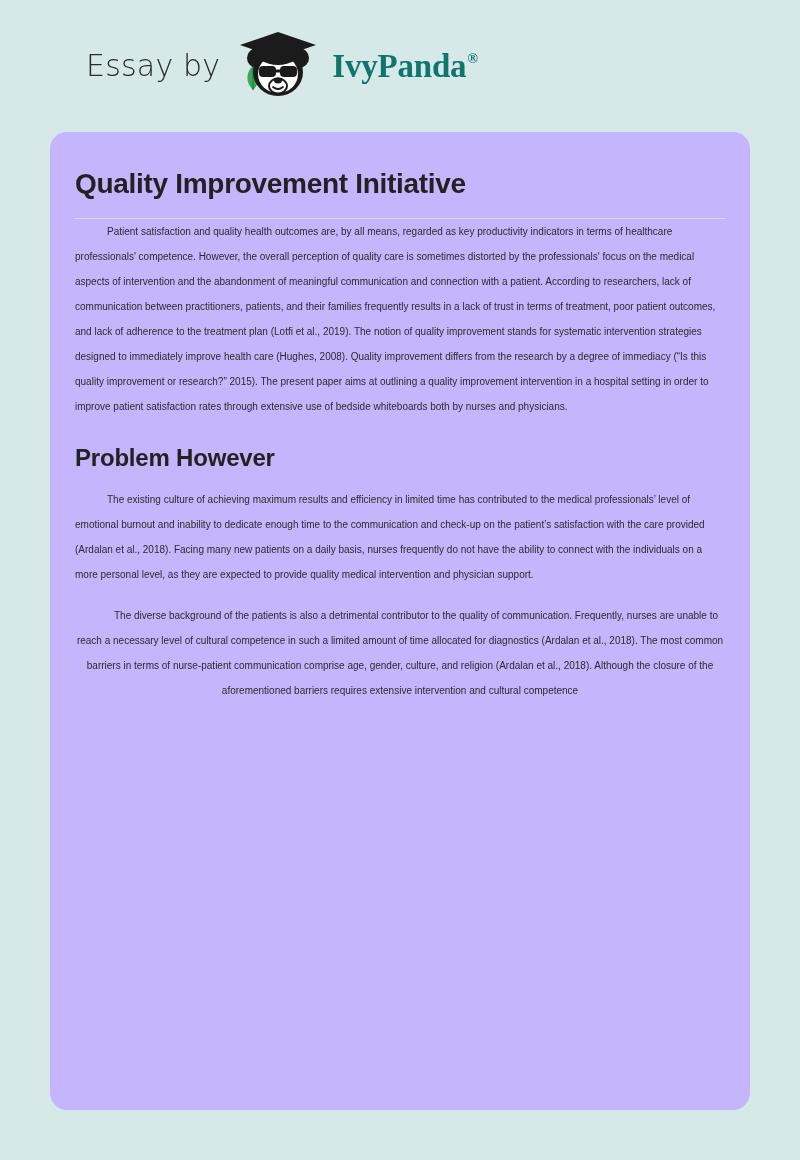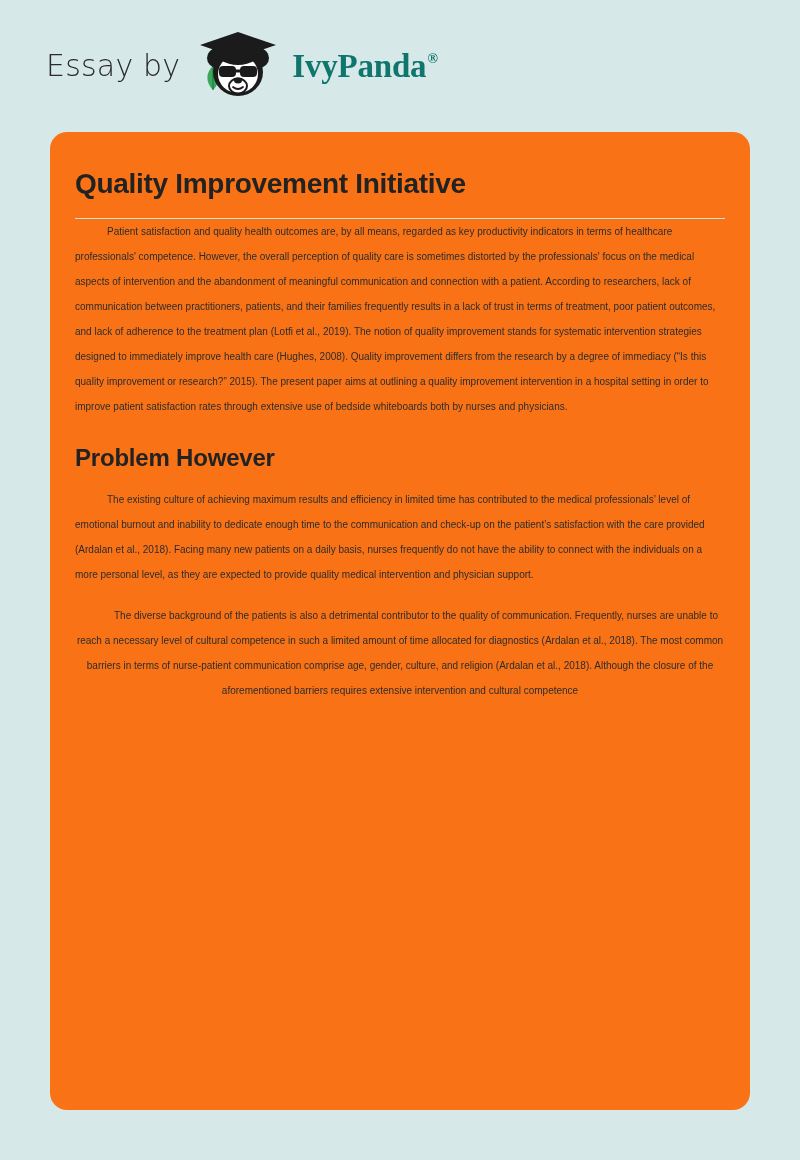--- a/index.html
+++ b/index.html
@@ -15,20 +15,21 @@
     font-family: "Liberation Sans", sans-serif;
     overflow: hidden;
   }
 
   
   .brand-bar {
     height: 132px;
     display: flex;
     align-items: center;
     padding-left: 46px;
+    margin-left: 40px;
   }
   .brand-inner {
     display: flex;
     align-items: center;
     gap: 14px;
   }
   .essay-by {
     font-family: "DejaVu Sans", sans-serif;
     font-size: 30px;
     font-weight: 300;
@@ -60,21 +61,21 @@
     position: relative;
     top: -2px;
     left: 1px;
   }
 
   
   .doc-card {
     position: relative;
     margin: 0 50px;
     width: 700px;
-    background: #f97316;
+    background: #c4b5fd;
     border-radius: 17px;
     padding: 34px 25px 40px 25px;
     height: 978px;
     overflow: hidden;
   }
 
   .doc-title {
     font-family: "Liberation Sans", sans-serif;
     font-size: 28px;
     font-weight: bold;

